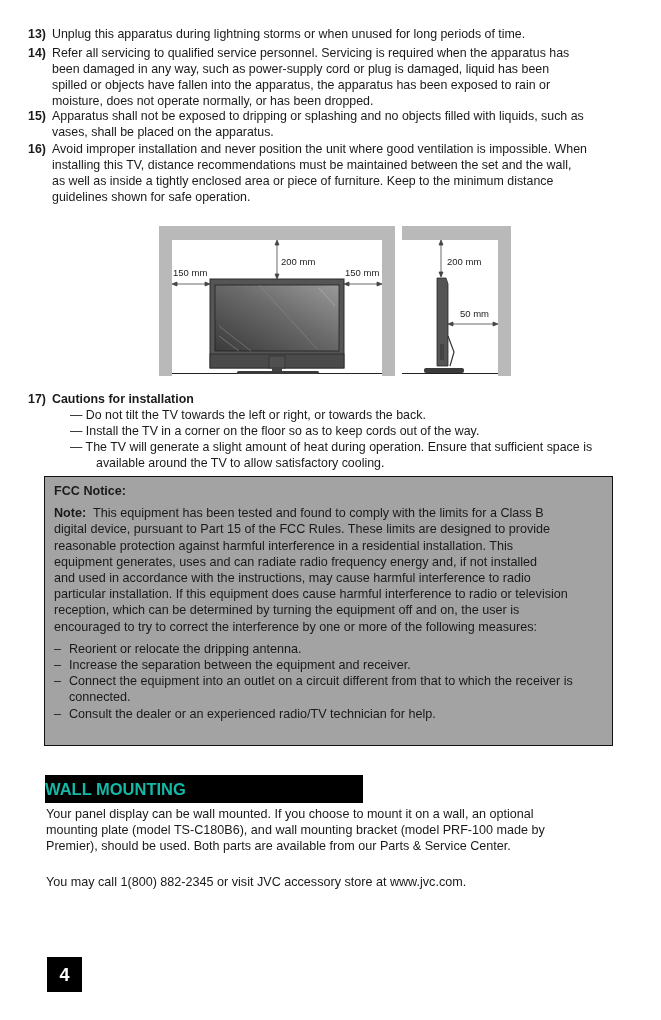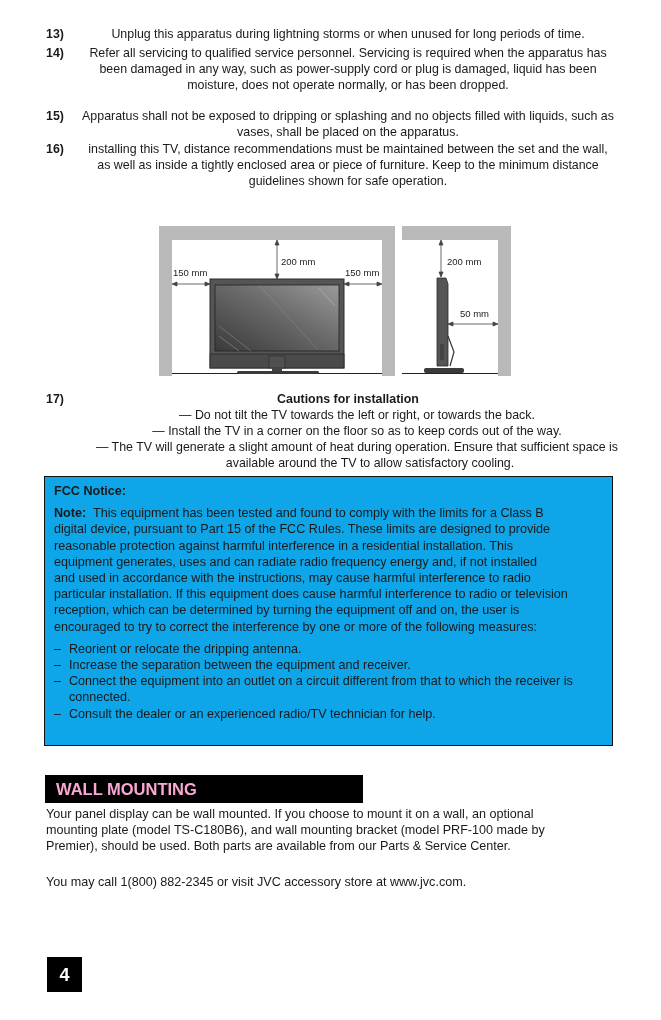--- a/index.html
+++ b/index.html
@@ -1,65 +1,67 @@
 <!DOCTYPE html>
 <html><head>
 <meta charset="utf-8">
 <style>
   html, body { margin: 0; padding: 0; background: #ffffff; }
   body { width: 661px; height: 1020px; position: relative; overflow: hidden;
          font-family: "Liberation Sans", sans-serif; color: #1a1a1a; font-size: 12.4px; line-height: 16px; }
-  .item { position: absolute; left: 46px; width: 580px; text-align: center; }
+  .item { position: absolute; left: 28px; width: 580px; }
   .num { position: absolute; left: 0; top: 0; font-weight: bold; }
   .txt { margin-left: 24px; }
   .fig { position: absolute; top: 226px; }
   .fcc { position: absolute; left: 44px; top: 476px; width: 569px; height: 270px;
-         background: #0ea5e9; border: 1.5px solid #111; box-sizing: border-box; padding: 6px 9px 0 9px;
+         background: #a3a3a3; border: 1.5px solid #111; box-sizing: border-box; padding: 6px 9px 0 9px;
          font-size: 12.6px; line-height: 16.2px; }
   .fcc-title { font-weight: bold; margin-bottom: 6px; }
   .fcc-body b { font-weight: bold; }
   .fcc-list { margin-top: 6px; }
   .fcc-li { position: relative; padding-left: 15px; }
   .fcc-li .bul { position: absolute; left: 0; top: 0; }
   .wm-head { position: absolute; left: 45px; top: 775px; width: 318px; height: 28px; background: #000;
-             color: #f9a8d4; font-weight: bold; font-size: 16.5px; line-height: 29px; padding-left: 11px; box-sizing: border-box; }
+             color: #14b8a6; font-weight: bold; font-size: 16.5px; line-height: 29px; box-sizing: border-box; }
   .wm-body { position: absolute; left: 46px; top: 806px; width: 580px; font-size: 12.6px; line-height: 16px; }
   .wm-p2 { margin-top: 20px; }
   .page-num { position: absolute; left: 47px; top: 957px; width: 35px; height: 35px; background: #000;
               color: #fff; font-weight: bold; font-size: 18px; line-height: 36px; text-align: center; }
   svg text { font-family: "Liberation Sans", sans-serif; }
 </style>
 </head>
 <body>
 
 <div class="item" style="top:26px;">
   <span class="num">13)</span>
   <div class="txt">Unplug this apparatus during lightning storms or when unused for long periods of time.</div>
 </div>
 
 <div class="item" style="top:45px;">
   <span class="num">14)</span>
   <div class="txt">
     <div>Refer all servicing to qualified service personnel.  Servicing is required when the apparatus has</div>
     <div>been damaged in any way, such as power-supply cord or plug is damaged, liquid has been</div>
+    <div>spilled or objects have fallen into the apparatus, the apparatus has been exposed to rain or</div>
     <div>moisture, does not operate normally, or has been dropped.</div>
   </div>
 </div>
 
 <div class="item" style="top:108px;">
   <span class="num">15)</span>
   <div class="txt">
     <div>Apparatus shall not be exposed to dripping or splashing and no objects filled with liquids, such as</div>
     <div>vases, shall be placed on the apparatus.</div>
   </div>
 </div>
 
 <div class="item" style="top:141px;">
   <span class="num">16)</span>
   <div class="txt">
+    <div>Avoid improper installation and never position the unit where good ventilation is impossible. When</div>
     <div>installing this TV, distance recommendations must be maintained between the set and the wall,</div>
     <div>as well as inside a tightly enclosed area or piece of furniture. Keep to the minimum distance</div>
     <div>guidelines shown for safe operation.</div>
   </div>
 </div>
 
 <svg class="fig" style="left:159px;" width="236" height="150" viewBox="0 0 236 150">
   <defs>
     <linearGradient id="scr" x1="0" y1="1" x2="1" y2="0">
       <stop offset="0" stop-color="#3a3a3a"></stop>

